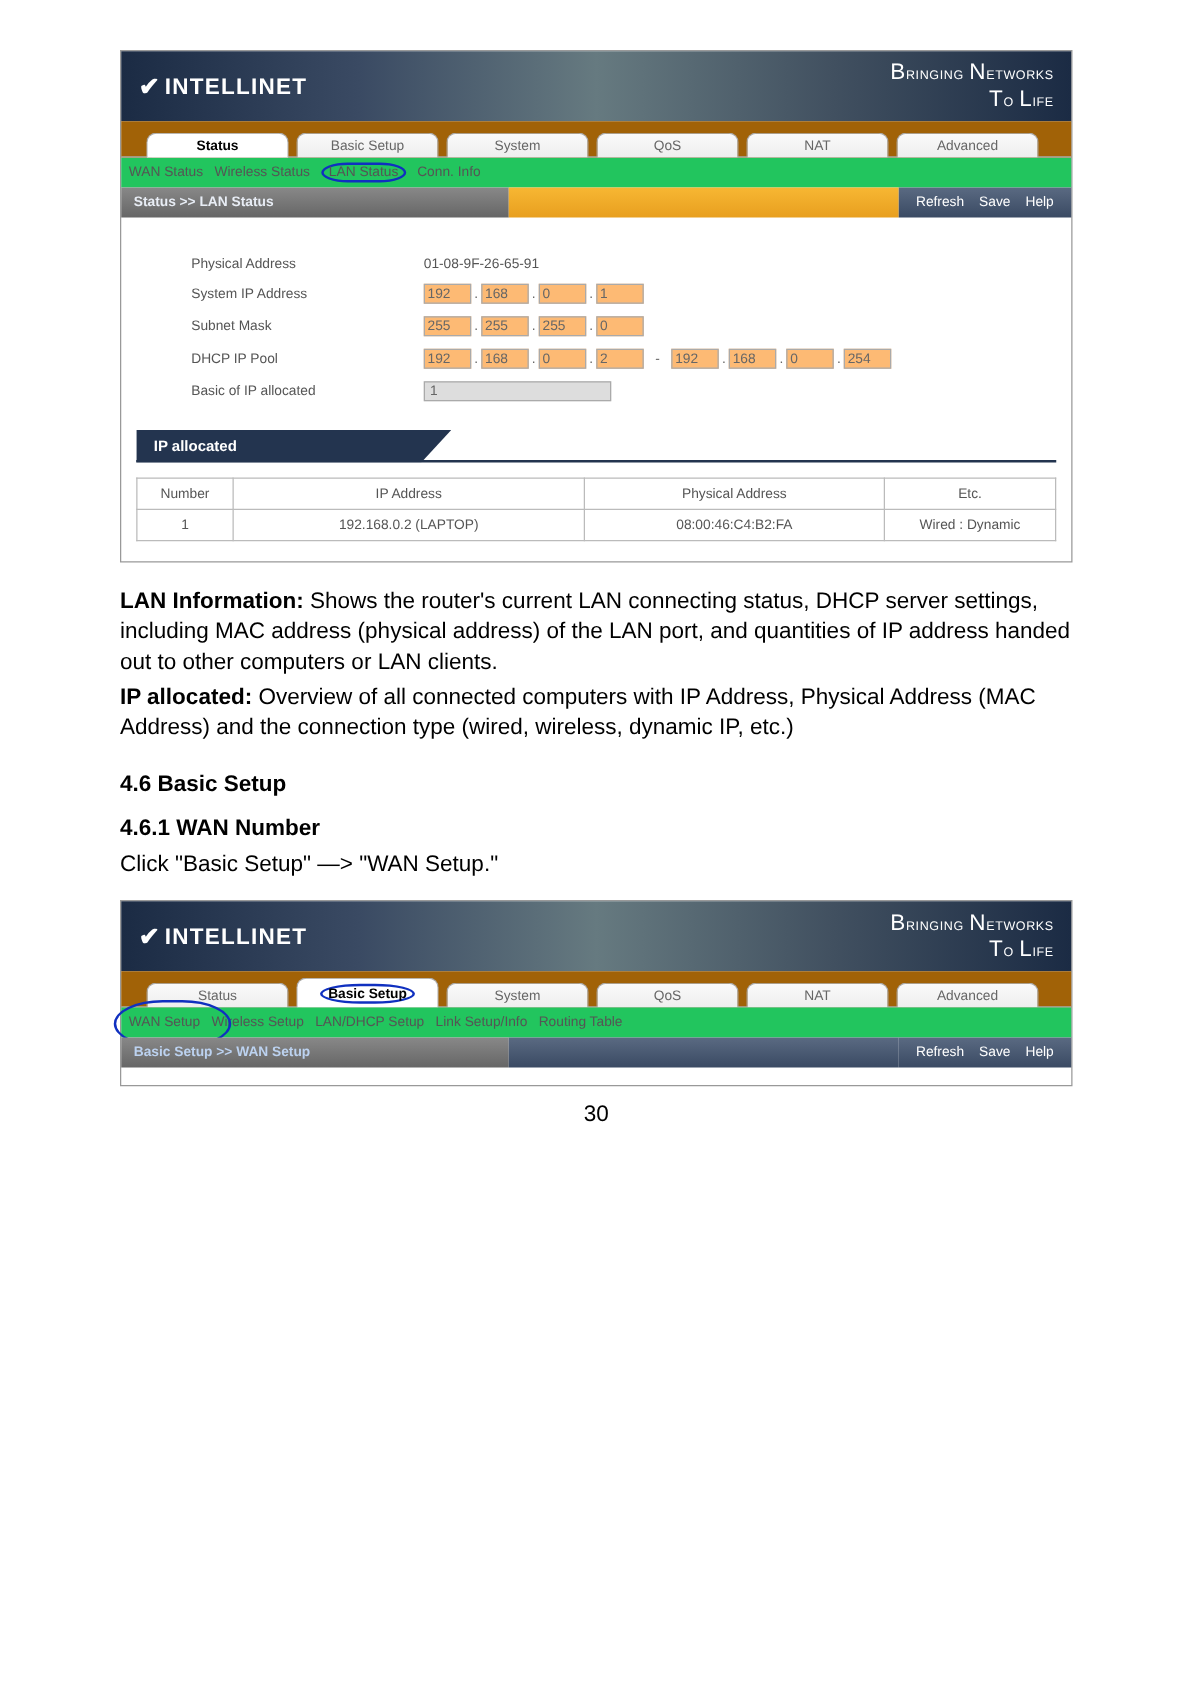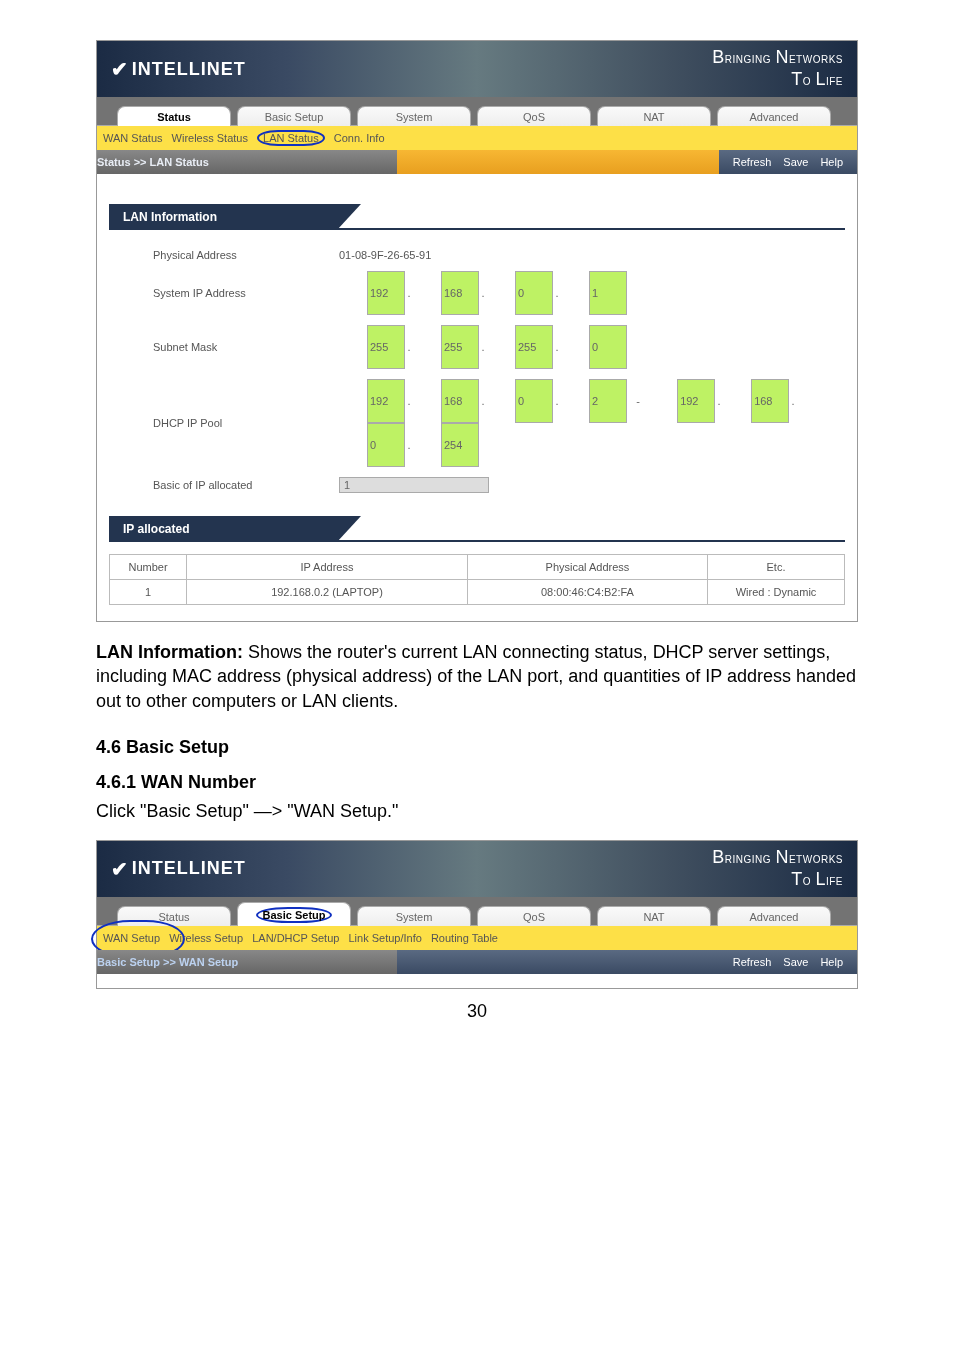--- a/index.html
+++ b/index.html
@@ -51,21 +51,21 @@
   }
   .slogan .line1 { font-variant: small-caps; letter-spacing: 0.5px; }
   .slogan .caps { font-size: 18px; }
   
   .tabs-row {
     display: flex;
     align-items: flex-end;
     gap: 6px;
     padding: 0 20px;
     height: 28px;
-    background: #737373;
+    background: #a16207;
     border-bottom: 1px solid #aaa;
     position: relative;
   }
   .top-tab {
     flex: 0 0 auto;
     min-width: 92px;
     text-align: center;
     font-size: 11px;
     color: #666;
     padding: 4px 10px 3px 10px;
@@ -80,21 +80,21 @@
   .top-tab.active {
     color: #000;
     font-weight: bold;
     background: #fff;
   }
   
   .subnav {
     padding: 6px 6px 6px 6px;
     font-size: 11px;
     color: #555;
-    background: #fde047;
+    background: #22c55e;
   }
   .subnav span { margin-right: 6px; }
   .circle {
     border: 2px solid #1030c0;
     border-radius: 50% / 80%;
     padding: 0 4px;
   }
   .circle2 {
     border: 2px solid #1030c0;
     border-radius: 50% / 60%;
@@ -108,20 +108,21 @@
     align-items: center;
     color: #fff;
     font-size: 11px;
     position: relative;
   }
   .bc-left {
     flex: 0 0 300px;
     height: 100%;
     display: flex;
     align-items: center;
+    padding-left: 10px;
     background: linear-gradient(#888,#666);
     color: #e8edf5;
     font-weight: bold;
   }
   .bc-mid {
     flex: 1;
     height: 100%;
     background: linear-gradient(#f7b733,#e89f1f);
   }
   .bc-right {
@@ -170,27 +171,26 @@
   }
   .info-tbl td {
     padding: 5px 8px;
     font-size: 11px;
     color: #555;
     vertical-align: middle;
   }
   .oct {
     display: inline-block;
     width: 32px;
-    background: #bef264;
+    background: #fdba74;
     color: #666;
     font-size: 11px;
-    padding: 15px 2px;
+    padding: 1px 2px;
     border: 1px solid #aaa;
     margin-right: 0;
-    margin-left: 28px;
   }
   .dot { display:inline-block; width: 8px; text-align:center; color:#666; font-size:11px; }
   .wide {
     display:inline-block;
     width: 140px;
     background:#ddd;
     color:#666;
     font-size:11px;
     padding:1px 4px;
     border:1px solid #aaa;
@@ -277,24 +277,20 @@
       <div class="bc-left">Status &gt;&gt; LAN Status</div>
       <div class="bc-mid"></div>
       <div class="bc-right">
         <span>Refresh</span>
         <span>Save</span>
         <span>Help</span>
       </div>
     </div>
 
     <div class="content">
-      <div class="ribbon-row">
-        <div class="ribbon">LAN Information</div>
-        <div class="ribbon-hr"></div>
-      </div>
 
       <table class="info-tbl">
         <tbody>
             <tr>
           <td style="width:170px">Physical Address</td>
           <td>01-08-9F-26-65-91</td>
         </tr>
         <tr>
           <td>System IP Address</td>
           <td>
@@ -341,20 +337,21 @@
           <td>08:00:46:C4:B2:FA</td>
           <td>Wired : Dynamic</td>
         </tr>
       </tbody>
         </table>
     </div>
   </div>
 
   <div class="body-text">
     <p><b>LAN Information:</b><span> Shows the router's current LAN connecting status, DHCP server settings, including MAC address (physical address) of the LAN port, and quantities of IP address handed out to other computers or LAN clients.</span></p>
+    <p><b>IP allocated:</b><span> Overview of all connected computers with IP Address, Physical Address (MAC Address) and the connection type (wired, wireless, dynamic IP, etc.)</span></p>
   </div>
 
   <div class="heading">4.6 Basic Setup</div>
   <div class="subheading">4.6.1 WAN Number</div>
   <div class="instr">Click "Basic Setup" —&gt; "WAN Setup."</div>
 
   <div class="screenshot short">
     <div class="banner">
       <div class="logo">
         <span class="logo-check">✔</span>

